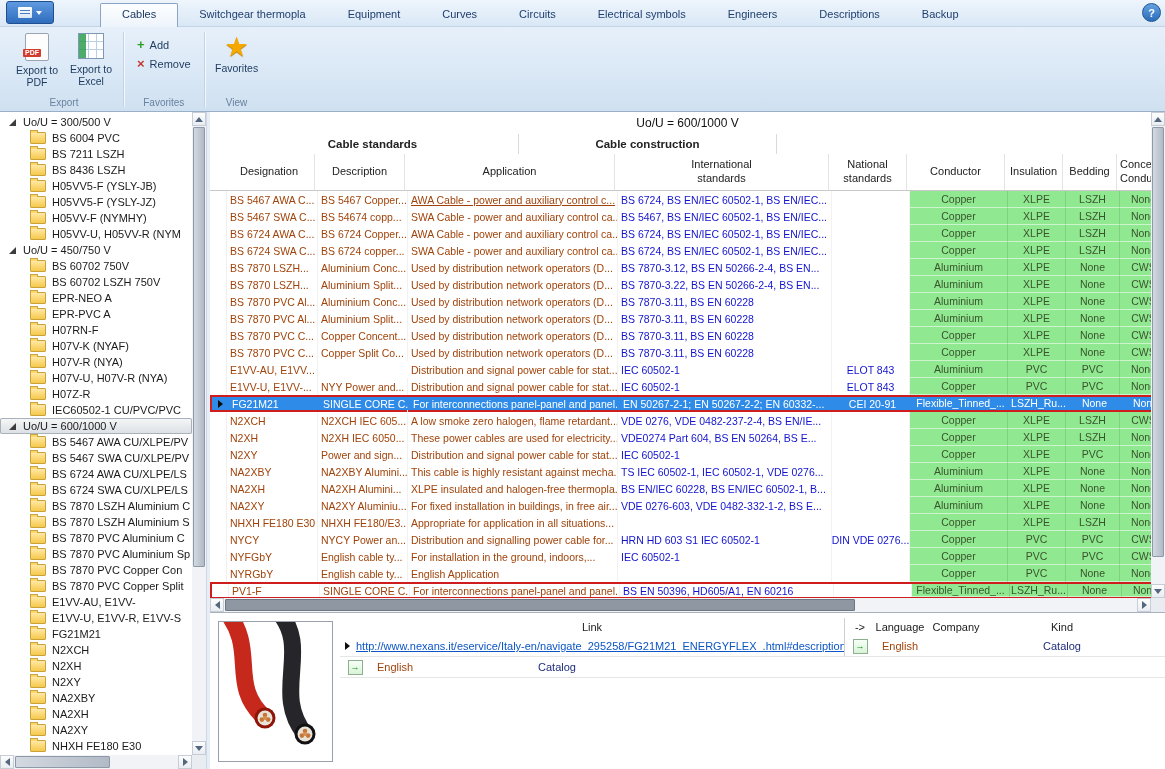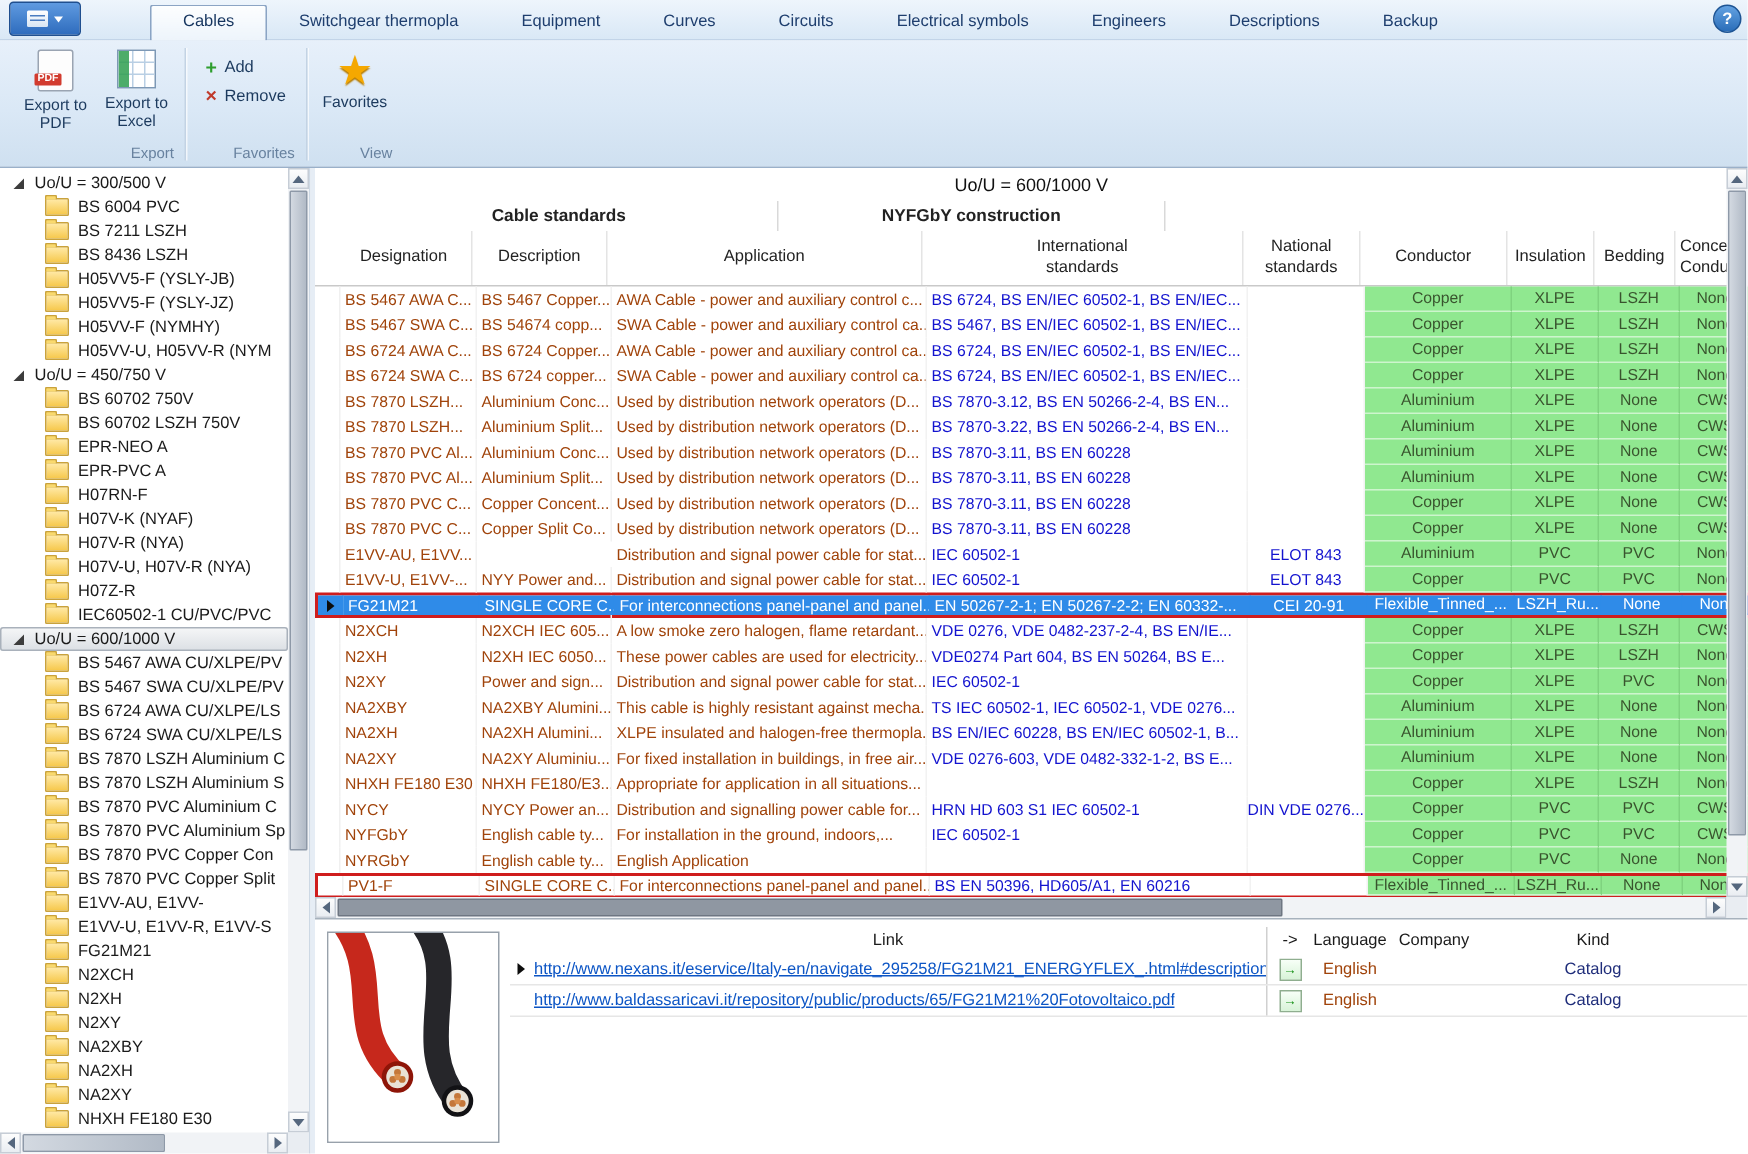--- a/index.html
+++ b/index.html
@@ -29,21 +29,21 @@
   .ribbon{position:absolute;left:0;top:27px;right:0;height:85px;box-sizing:border-box;
           background:linear-gradient(#e7f0fa 0%,#dae8f6 55%,#cfe0f0 100%);
           border-bottom:1px solid #9ab0c9;display:flex;padding:2px 2px 0 6px;}
   .rgroup{display:flex;flex-direction:column;padding:1px 6px 0;}
   .rbuttons{display:flex;flex:1;align-items:flex-start;gap:4px;}
   .rbuttons.col{flex-direction:column;gap:2px;justify-content:flex-start;padding-top:6px;}
   .rbtn{cursor:default;}
   .rbtn.big{width:48px;display:flex;flex-direction:column;align-items:center;padding:3px 1px 1px;
           font-size:10.5px;color:#1c3a5e;text-align:center;line-height:1.15;}
   .rbtn.small{display:flex;align-items:center;gap:5px;font-size:11px;color:#1c3a5e;padding:2px 6px;}
-  .rcaption{height:14px;font-size:10px;color:#68829f;text-align:right;}
+  .rcaption{height:14px;font-size:10px;color:#68829f;text-align:center;}
   .rsep{width:1px;margin:3px 1px 4px;background:#c3d3e4;box-shadow:1px 0 0 rgba(255,255,255,.7);}
   .icon-pdf{width:22px;height:26px;background:#fdfdfd;border:1px solid #9aa4b2;border-radius:2px;position:relative;margin-bottom:3px;}
   .icon-pdf::after{content:"PDF";position:absolute;left:-3px;bottom:3px;background:#d23b2e;color:#fff;
           font-size:7px;font-weight:bold;padding:0 2px;border-radius:1px;}
   .icon-excel{width:24px;height:24px;background:#fff;border:1px solid #7d98b5;margin-bottom:4px;position:relative;overflow:hidden;}
   .icon-excel::before{content:"";position:absolute;inset:0;background:
       linear-gradient(#b9cfe4 0 0) 0 7px/100% 1px no-repeat,
       linear-gradient(#b9cfe4 0 0) 0 15px/100% 1px no-repeat,
       linear-gradient(#b9cfe4 0 0) 9px 0/1px 100% no-repeat,
       linear-gradient(#b9cfe4 0 0) 17px 0/1px 100% no-repeat;}
@@ -374,21 +374,21 @@
   <div class="sb-corner" style="left:192px;top:755px;"></div>
 
   <div class="splitter"></div>
 
   <div class="main-panel">
     <div class="table-title">Uo/U = 600/1000 V</div>
     <div id="ghead">
         <div class="grow">
           <div class="gspacer" style="width: 17px;"></div>
           <div class="gcell" style="width: 292px;">Cable standards</div>
-          <div class="gcell" style="width: 258px;">NYFGbY construction</div>
+          <div class="gcell" style="width: 258px;">Cable construction</div>
         </div>
         <div class="chead">
           <div class="gspacer" style="width: 17px;"></div>
           <div class="ccell" style="width: 91px;">
             <div>Designation</div>
           </div>
           <div class="ccell" style="width: 90px;">
             <div>Description</div>
           </div>
           <div class="ccell" style="width: 210px;">
@@ -415,21 +415,21 @@
             <div>Concentric</div>
             <div>Conductor</div>
           </div>
         </div>
       </div>
     <div id="gbody">
         <div class="grid-row">
           <div class="cell gut a-c" style="width: 17px;"></div>
           <div class="cell gen a-l" style="width: 91px;">BS 5467 AWA C...</div>
           <div class="cell gen a-l" style="width: 90px;">BS 5467 Copper...</div>
-          <div class="cell gen a-l" style="width: 210px;">AWA Cable - power and auxiliary control c...</div>
+          <div class="cell gen a-l" style="width: 210px; text-decoration: underline;">AWA Cable - power and auxiliary control c...</div>
           <div class="cell std a-l" style="width: 214px;">BS 6724, BS EN/IEC 60502-1, BS EN/IEC...</div>
           <div class="cell std a-c" style="width: 78px;"></div>
           <div class="cell con a-c" style="width: 98px;">Copper</div>
           <div class="cell con a-c" style="width: 58px;">XLPE</div>
           <div class="cell con a-c" style="width: 54px;">LSZH</div>
           <div class="cell con a-c" style="width: 48px;">None</div>
         </div>
         <div class="grid-row">
           <div class="cell gut a-c" style="width: 17px;"></div>
           <div class="cell gen a-l" style="width: 91px;">BS 5467 SWA C...</div>
@@ -762,24 +762,20 @@
               <a class="url" href="#">http://www.nexans.it/eservice/Italy-en/navigate_295258/FG21M21_ENERGYFLEX_.html#description</a>
             </div>
             <div class="lc arrow">
               <div class="go-icon"></div>
             </div>
             <div class="lc lang">English</div>
             <div class="lc comp"></div>
             <div class="lc kind">Catalog</div>
           </div>
           <div class="link-row">
-            <div class="lc link">
-              <div class="lmark hidden"></div>
-              <a class="url" href="#">http://www.baldassaricavi.it/repository/public/products/65/FG21M21%20Fotovoltaico.pdf</a>
-            </div>
             <div class="lc arrow">
               <div class="go-icon"></div>
             </div>
             <div class="lc lang">English</div>
             <div class="lc comp"></div>
             <div class="lc kind">Catalog</div>
           </div>
         </div>
     </div>
   </div>

